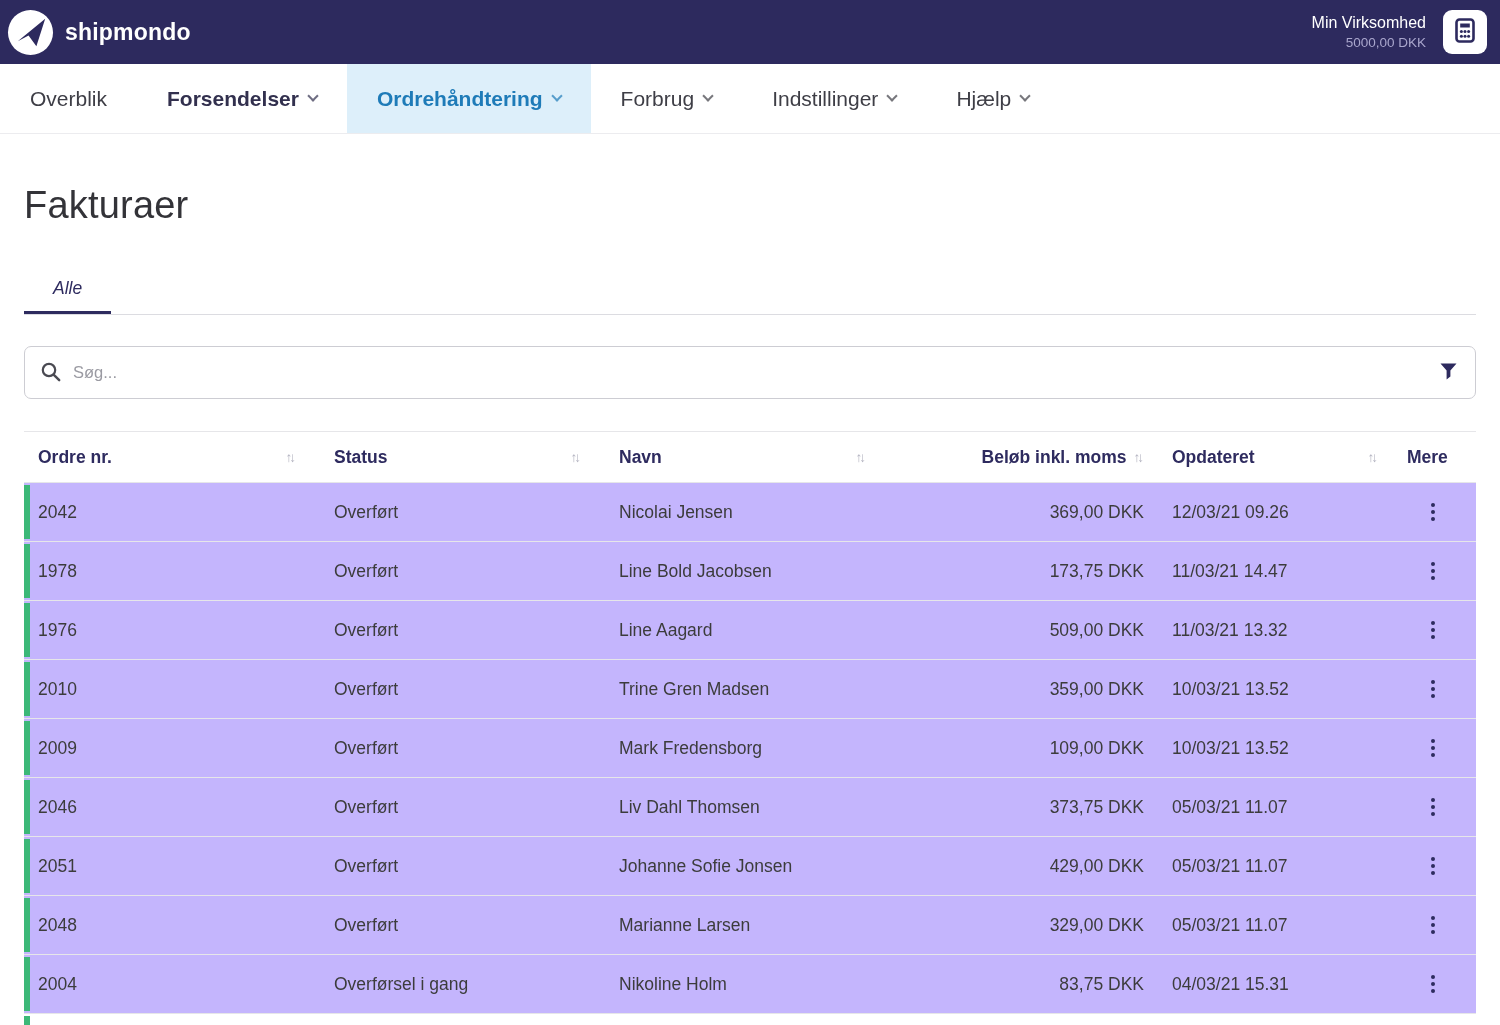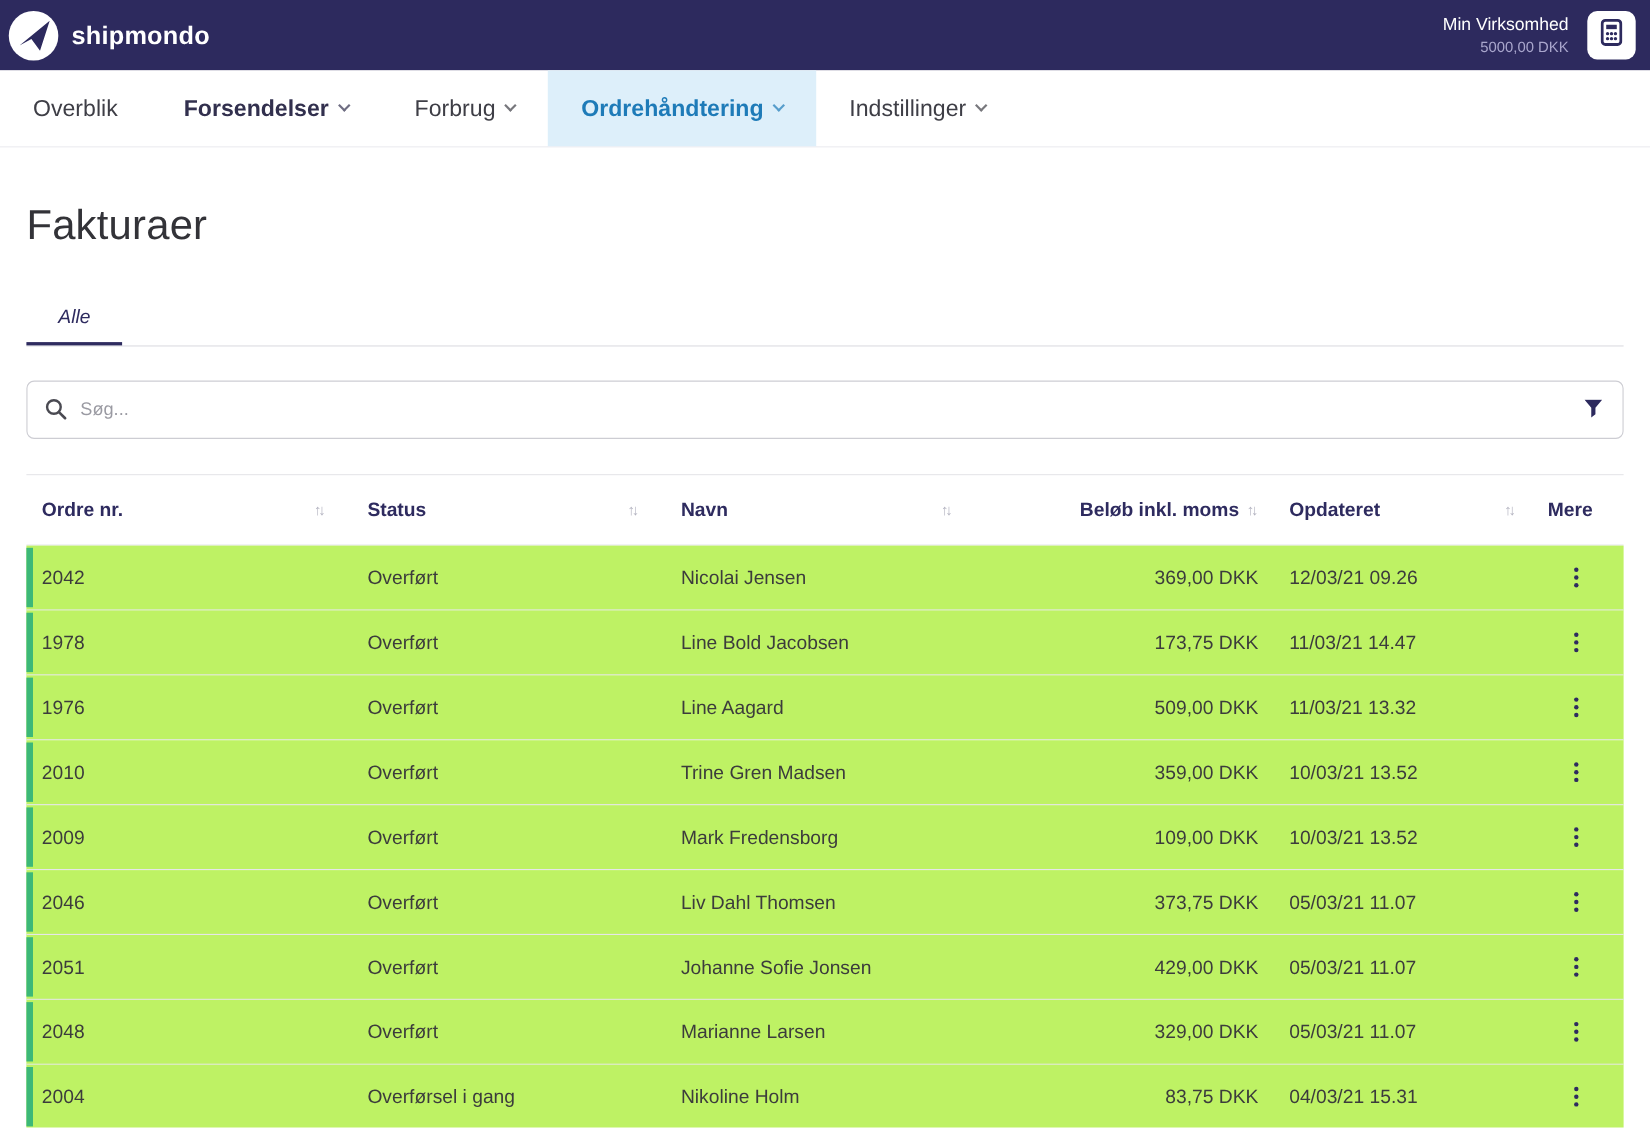--- a/index.html
+++ b/index.html
@@ -45,28 +45,28 @@
 
   .search-row{position:relative;margin-top:31px;}
   .search-input{width:100%;height:53px;border:1px solid #cdcdd3;border-radius:7px;padding:0 39px 0 48px;font-size:16.5px;color:#3f3f3f;outline:none;background:#fff;}
   .search-input::placeholder{color:#9a9aa2;}
   .search-icon{position:absolute;left:16px;top:15px;}
   .filter-icon{position:absolute;right:19px;top:17px;cursor:pointer;}
 
   
   .table{margin-top:32px;}
   .thead,.tr{display:grid;grid-template-columns:296px 285px 285px 260px 240px 1fr;align-items:center;}
-  .thead{height:65px;border-top:1px solid var(--border);border-bottom:1px solid var(--border);}
+  .thead{height:52px;border-top:1px solid var(--border);border-bottom:1px solid var(--border);}
   .th{display:flex;align-items:center;justify-content:space-between;padding:0 24px 0 14px;font-size:17.5px;font-weight:700;color:var(--navy);cursor:pointer;}
   .th.col3{justify-content:flex-end;gap:7px;padding-right:6px;}
   .th.col4{padding-left:22px;padding-right:12px;}
   .th.col5{padding-left:17px;cursor:default;}
   .sort{color:#b3b3c0;font-size:13.5px;font-weight:400;letter-spacing:-3px;padding-right:3px;}
 
-  .tr{height:59px;border-bottom:1px solid var(--border);position:relative;cursor:pointer;background:#bef264;}
+  .tr{height:59px;border-bottom:1px solid var(--border);position:relative;cursor:pointer;background:#c4b5fd;}
   .tr::before{content:"";position:absolute;left:0;top:2px;bottom:2px;width:6px;background:var(--green);}
   .td{padding:0 14px;font-size:17.5px;color:var(--text);overflow:hidden;white-space:nowrap;}
   .td.col3{text-align:right;padding-right:6px;}
   .td.col4{padding-left:22px;}
   .td.col5{display:flex;justify-content:center;padding:0;}
   .kebab{display:inline-flex;flex-direction:column;gap:3px;padding:6px 8px;cursor:pointer;}
   .kebab i{width:4px;height:4px;border-radius:50%;background:var(--navy);}
 
   .row-sliver{height:10px;position:relative;}
   .row-sliver::before{content:"";position:absolute;left:0;top:2px;bottom:-2px;width:6px;background:var(--green);}
@@ -106,30 +106,34 @@
 </header>
 
 <nav class="navbar">
     <div class="nav-item">
       <span>Overblik</span>
     </div>
     <div class="nav-item strong">
       <span>Forsendelser</span>
       <span class="chevron"></span>
     </div>
+    <div class="nav-item active">
+      <span>Ordrehåndtering</span>
+      <span class="chevron"></span>
+    </div>
     <div class="nav-item">
       <span>Forbrug</span>
       <span class="chevron"></span>
     </div>
-    <div class="nav-item active">
-      <span>Ordrehåndtering</span>
-      <span class="chevron"></span>
-    </div>
     <div class="nav-item">
       <span>Indstillinger</span>
+      <span class="chevron"></span>
+    </div>
+    <div class="nav-item">
+      <span>Hjælp</span>
       <span class="chevron"></span>
     </div>
   </nav>
 
 <main class="content">
 
   <h1 class="page-title">Fakturaer</h1>
 
   <div class="tabs">
     <div class="tab active">

